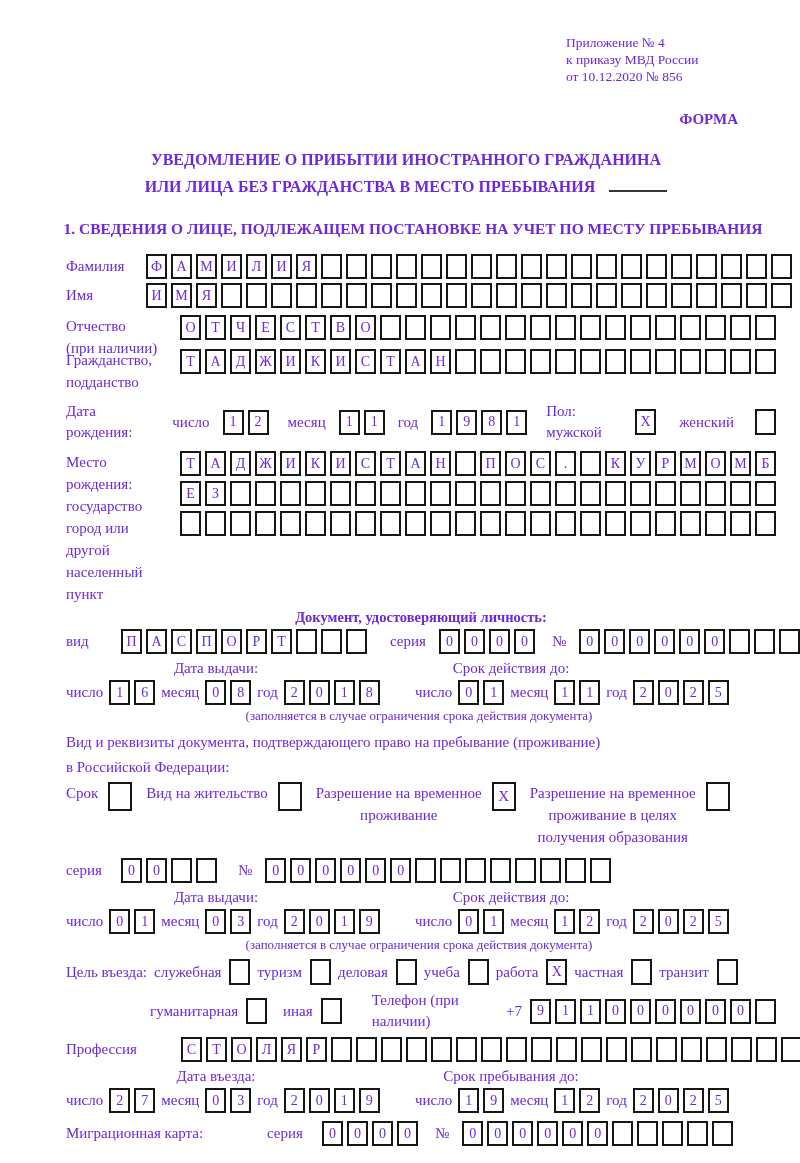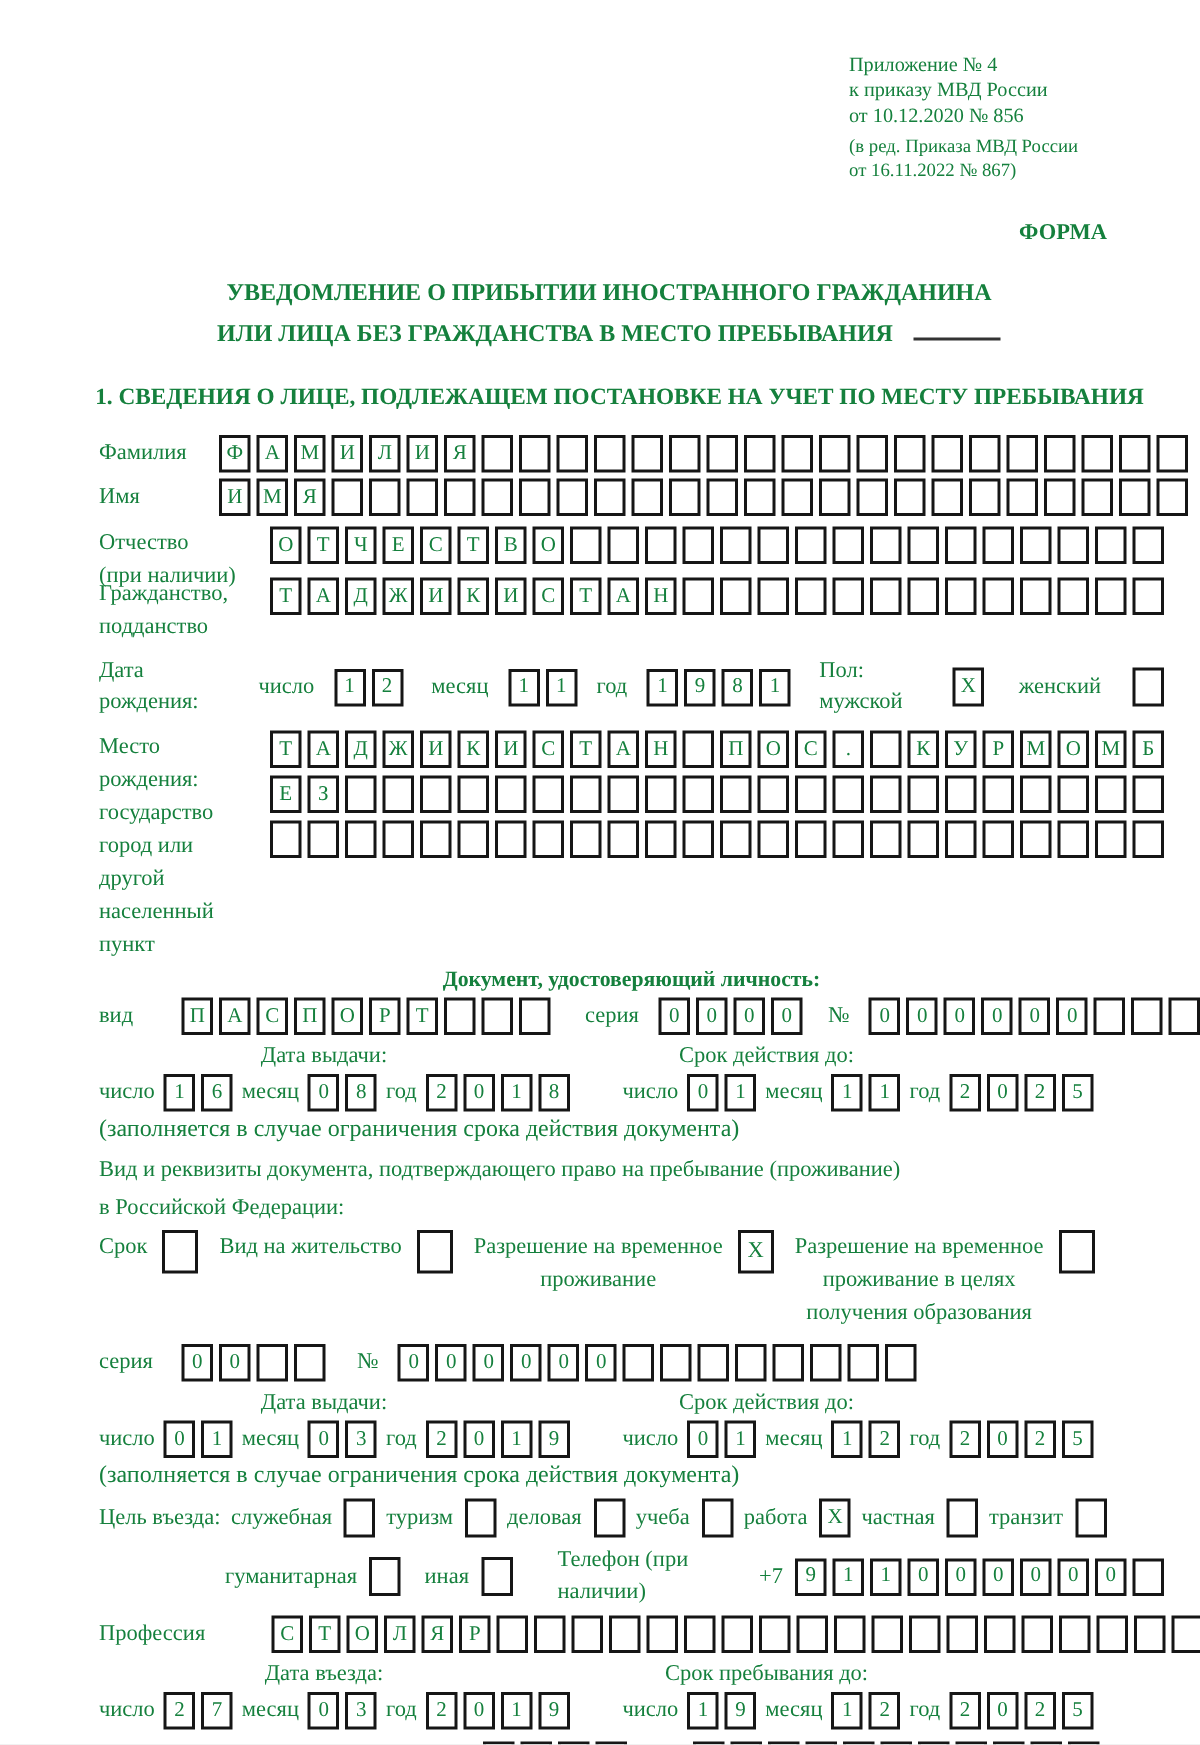--- a/index.html
+++ b/index.html
@@ -1,17 +1,17 @@
 <!DOCTYPE html>
 <html><head>
 <meta charset="utf-8">
 <style>
   html,body{margin:0;padding:0;background:#e8e8e8;}
   .page{
-    width:800px;height:1163px;margin:0 auto;background:#ffffff;color:#15803d;
+    width:800px;height:1163px;margin:0 auto;background:#ffffff;color:#6d28d9;
     box-sizing:border-box;padding:34px 24px 8px 66px;position:relative;overflow:hidden;
     font-family:"Liberation Serif","DejaVu Serif",serif;
   }
   .lbl{font-size:15px;line-height:21px;}
   .lbl2{font-size:15px;line-height:22px;white-space:pre-line;}
   .row{display:flex;align-items:center;gap:13px;}
   .rowt{display:flex;align-items:flex-start;gap:5px;}
   .cells{display:flex;gap:4px;flex:none;}
   .cell{
     box-sizing:border-box;flex:none;width:21px;height:25px;border:2px solid #161616;
@@ -34,38 +34,34 @@
   .w-fam{width:67px;flex:none;}
   .w-otc{width:109px;flex:none;}
   .w-vid{width:42px;flex:none;}
   .mb{margin-bottom:5px;}
   .dhead{display:flex;margin-top:6px;}
   .dhead .left{width:300px;text-align:center;font-size:15px;}
   .dhead .right{width:190px;margin-left:50px;text-align:center;font-size:15px;}
   .drow{display:flex;align-items:center;margin-top:3px;}
   .dgroup{display:flex;align-items:center;gap:6px;}
   .dleft{width:349px;flex:none;}
-  .note{font-size:16px;text-align:left;margin:3px 4px 0 0;}
+  .note{font-size:13px;text-align:center;margin:3px 4px 0 0;}
   .opt{display:flex;align-items:center;gap:8px;}
   .opt-stack{display:flex;align-items:flex-start;gap:10px;}
   .opt-lbl{font-size:15px;line-height:22px;white-space:pre-line;text-align:center;}
 </style>
 </head>
 <body>
 
 <div class="page">
 
   <div class="appendix">
     <div>Приложение № 4</div>
     <div>к приказу МВД России</div>
     <div>от 10.12.2020 № 856</div>
-    <div class="sub">
-      <div>(в ред. Приказа МВД России</div>
-      <div>от 16.11.2022 № 867)</div>
-    </div>
   </div>
 
   <div class="form-label">ФОРМА</div>
 
   <div class="title">
     <div>УВЕДОМЛЕНИЕ О ПРИБЫТИИ ИНОСТРАННОГО ГРАЖДАНИНА</div>
     <div>
       <span>ИЛИ ЛИЦА БЕЗ ГРАЖДАНСТВА В МЕСТО ПРЕБЫВАНИЯ</span><span class="title-underline"></span>
     </div>
   </div>

